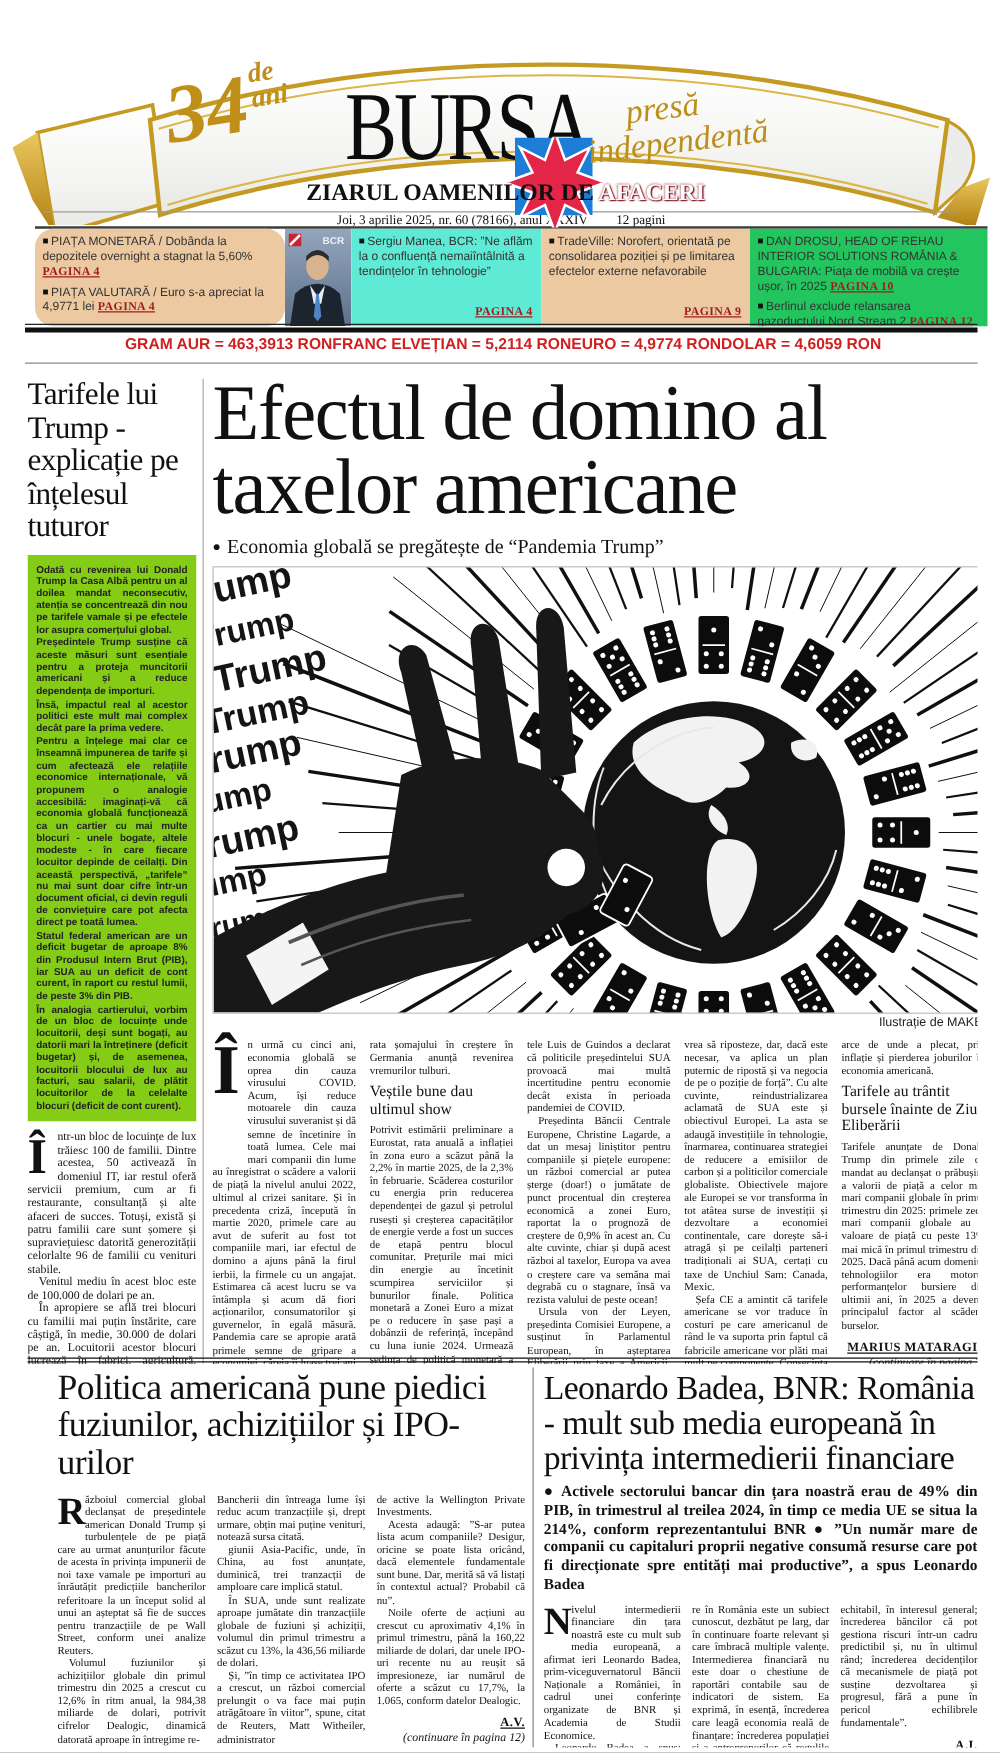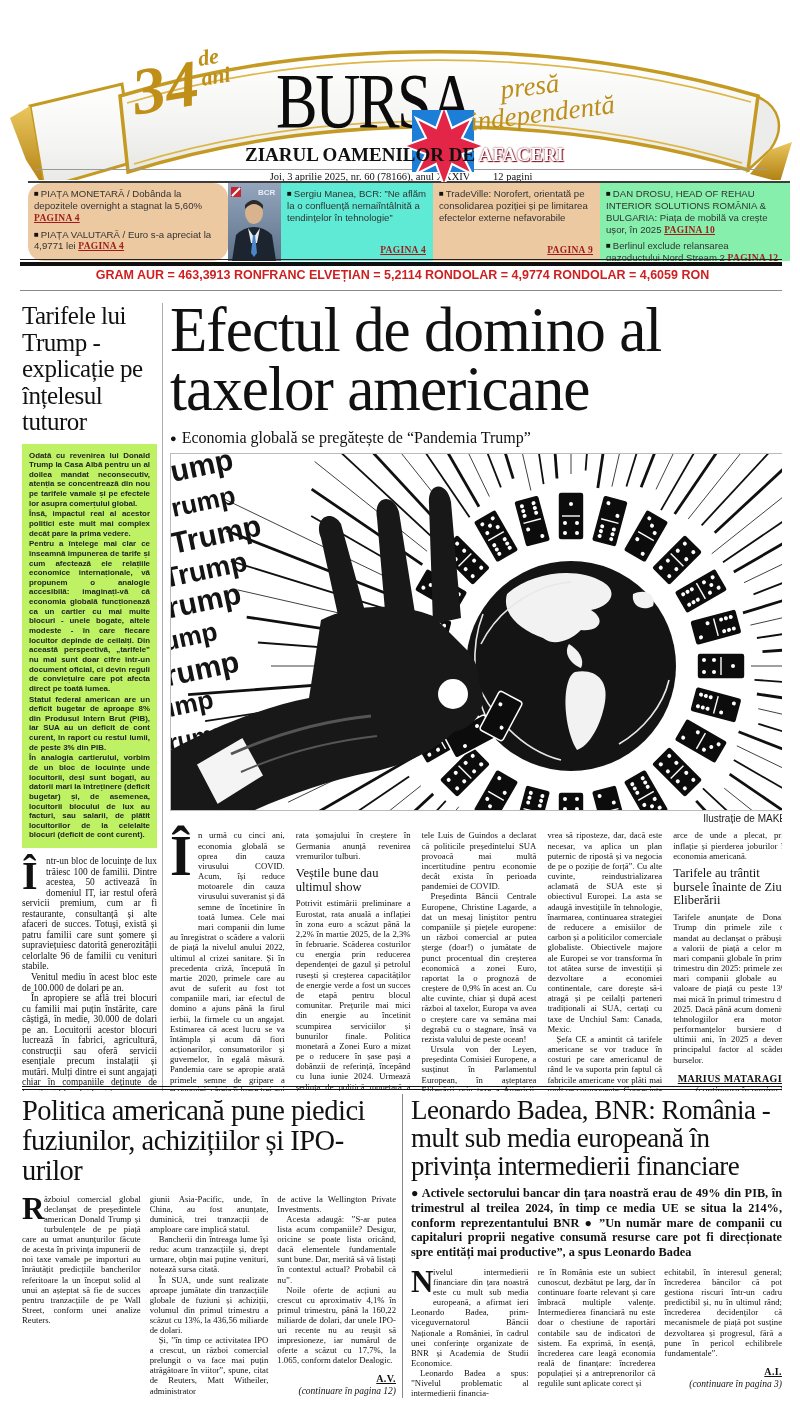--- a/index.html
+++ b/index.html
@@ -22,21 +22,21 @@
   .tg2{display:block;font-size:27px;line-height:1.05;}
   .date-rule{position:absolute;left:35px;top:169px;width:732px;border-top:1px solid #9a9a9a;}
   .dateline{position:absolute;left:250px;top:171px;width:240px;text-align:center;font-size:10.5px;}
   .pagecount{position:absolute;left:493px;top:171px;font-size:10.5px;}
   
   .strip{position:absolute;left:28px;top:181px;width:762px;height:78px;display:flex;border-top:2px solid #3c3c3c;
          font-family:"Liberation Sans",sans-serif;font-size:9.6px;line-height:1.24;color:#333;}
   .sbox{box-sizing:border-box;padding:5px 6px 3px 6px;overflow:hidden;position:relative;}
   .tanbox{background:#ecc9a1;}
   .bluebox{background:#5eead4;}
-  .whitebox{background:#86efac;}
+  .whitebox{background:#22c55e;}
   .b1{width:200px;border-radius:15px;}
   .bphoto{width:53px;padding:0;}
   .b2{width:152px;}
   .b3{width:167px;}
   .b4{width:190px;}
   .sitem{margin-bottom:4px;}
   .bull{color:#111;font-size:8px;vertical-align:1px;margin-right:2px;}
   .pageref{font-family:"Liberation Serif",serif;font-weight:bold;font-size:9.5px;color:#9e1c1c;
            text-decoration:underline;letter-spacing:.3px;white-space:nowrap;}
   .pr-abs{position:absolute;right:7px;bottom:4px;}
@@ -45,21 +45,21 @@
   
   .ticker{position:absolute;left:30px;top:268px;width:745px;display:flex;justify-content:center;
           font-family:"Liberation Sans",sans-serif;font-weight:bold;font-size:12.5px;color:#cf1f1f;}
   .ticker-rule{position:absolute;left:20px;top:290px;width:762px;border-top:1px solid #8a8a8a;}
   
   .main{position:absolute;left:22px;top:301px;width:760px;height:790px;display:flex;overflow:hidden;}
   .leftcol{width:135px;flex:0 0 135px;padding-right:5px;}
   .vline{flex:0 0 0;border-left:1px solid #adadad;margin:2px 3px 0 0;}
   .mainarea{flex:1;padding-left:4px;position:relative;}
   .lh{margin:2px 0 8px 0;font-size:25px;line-height:1.06;font-weight:normal;letter-spacing:-.5px;}
-  .lbox{background:#bef264;padding:7px 7px;font-family:"Liberation Sans",sans-serif;font-weight:bold;
+  .lbox{background:#84cc16;padding:7px 7px;font-family:"Liberation Sans",sans-serif;font-weight:bold;
         font-size:7.9px;line-height:1.22;text-align:justify;color:#222;margin-bottom:8px;}
   .lbox p{margin:0 0 1px 0;}
   .jp{margin:0;text-align:justify;font-size:9.2px;line-height:1.1;}
   .leftcol .jp{font-size:9.4px;line-height:1.12;}
   .jp + .jp{text-indent:9px;}
   .dc-left{float:left;width:24px;height:42px;font-weight:bold;font-size:40px;line-height:40px;}
   .dc-big{float:left;width:28px;height:100px;font-weight:bold;font-size:56px;line-height:52px;}
   .dc-med{float:left;width:22px;height:32px;font-weight:bold;font-size:31px;line-height:30px;}
   .byline{margin-top:8px;text-align:right;font-weight:bold;font-size:10px;text-decoration:underline;letter-spacing:.4px;}
   .cont{text-align:right;font-style:italic;font-size:9.5px;margin-top:2px;}
@@ -68,21 +68,21 @@
   .msub .bull{font-size:11px;margin-right:5px;vertical-align:1px;}
   .illuwrap{width:616px;border:1px solid #bbb;line-height:0;}
   .credit{text-align:right;font-family:"Liberation Sans",sans-serif;font-size:10px;color:#222;margin:2px 2px 6px 0;}
   .mcols{display:flex;gap:11px;}
   .mcol{flex:1;min-width:0;}
   .mcol .jp{font-size:8.7px;line-height:1.17;}
   .colhead{margin:6px 0 4px 0;font-size:12.5px;line-height:1.1;font-weight:normal;}
   
   .bottom{position:absolute;left:22px;top:1086px;width:760px;height:312px;border-top:4px double #111;
           display:flex;overflow:hidden;padding-top:4px;box-sizing:border-box;}
-  .bleft{flex:0 0 374px;padding-right:6px;}
+  .bleft{flex:0 0 374px;padding-right:6px;margin-left:24px;}
   .bright{flex:1;padding-left:8px;}
   .bvline{flex:0 0 0;border-left:1px solid #888;}
   .bh{margin:2px 0 8px 0;font-size:28.5px;line-height:1.05;font-weight:normal;letter-spacing:-.5px;}
   .bh2{margin:2px 0 6px 0;font-size:27px;line-height:1.04;font-weight:normal;letter-spacing:-.5px;}
   .lead{font-weight:bold;font-size:12.3px;line-height:1.2;text-align:justify;margin-bottom:7px;}
   .bcols{display:flex;gap:9px;}
   .bcol{flex:1;min-width:0;}
   .bcol .jp{font-size:8.7px;line-height:1.16;}
 </style>
 </head>
@@ -195,31 +195,32 @@
         <span class="bull">■</span><span>Berlinul exclude relansarea gazoductului Nord Stream 2</span>
         <span class="pageref">PAGINA 12</span>
       </div>
     </div>
   </div>
   <div class="heavy-rule"></div>
 
   <div class="ticker">
     <span>GRAM AUR = 463,3913 RON</span>
     <span>FRANC ELVEȚIAN = 5,2114 RON</span>
-    <span>DOLAR = 4,9774 RON</span>
+    <span>EURO = 4,9774 RON</span>
     <span>DOLAR = 4,6059 RON</span>
   </div>
   <div class="ticker-rule"></div>
 
   <div class="main">
 
     <div class="leftcol">
       <h2 class="lh">Tarifele lui Trump - explicație pe înțelesul tuturor</h2>
       <div class="lbox">
         <p>Odată cu revenirea lui Donald Trump la Casa Albă pentru un al doilea mandat neconsecutiv, atenția se concentrează din nou pe tarifele vamale și pe efectele lor asupra comerțului global.</p>
+        <p>Președintele Trump susține că aceste măsuri sunt esențiale pentru a proteja muncitorii americani și a reduce dependența de importuri.</p>
         <p>Însă, impactul real al acestor politici este mult mai complex decât pare la prima vedere.</p>
         <p>Pentru a înțelege mai clar ce înseamnă impunerea de tarife și cum afectează ele relațiile economice internaționale, vă propunem o analogie accesibilă: imaginați-vă că economia globală funcționează ca un cartier cu mai multe blocuri - unele bogate, altele modeste - în care fiecare locuitor depinde de ceilalți. Din această perspectivă, „tarifele” nu mai sunt doar cifre într-un document oficial, ci devin reguli de conviețuire care pot afecta direct pe toată lumea.</p>
         <p>Statul federal american are un deficit bugetar de aproape 8% din Produsul Intern Brut (PIB), iar SUA au un deficit de cont curent, în raport cu restul lumii, de peste 3% din PIB.</p>
         <p>În analogia cartierului, vorbim de un bloc de locuințe unde locuitorii, deși sunt bogați, au datorii mari la întreținere (deficit bugetar) și, de asemenea, locuitorii blocului de lux au facturi, sau salarii, de plătit locuitorilor de la celelalte blocuri (deficit de cont curent).</p>
       </div>
       <p class="jp"><span class="dc-left">Î</span><span>ntr-un bloc de locuințe de lux trăiesc 100 de familii. Dintre acestea, 50 activează în domeniul IT, iar restul oferă servicii premium, cum ar fi restaurante, consultanță și alte afaceri de succes. Totuși, există și patru familii care sunt șomere și supraviețuiesc datorită generozității celorlalte 96 de familii cu venituri stabile.</span></p>
       <p class="jp">Venitul mediu în acest bloc este de 100.000 de dolari pe an.</p>
       <p class="jp">În apropiere se află trei blocuri cu familii mai puțin înstărite, care câștigă, în medie, 30.000 de dolari pe an. Locuitorii acestor blocuri lucrează în fabrici, agricultură, construcții sau oferă servicii esențiale precum instalații și mutări. Mulți dintre ei sunt angajați chiar în companiile deținute de locuitorii blocului bogat.</p>
 
     </div>
@@ -678,24 +679,25 @@
     </div>
   </div>
 
   <div class="bottom">
 
     <div class="bleft">
       <h2 class="bh">Politica americană pune piedici fuziunilor, achizițiilor și IPO-urilor</h2>
       <div class="bcols">
         <div class="bcol">
           <p class="jp"><span class="dc-med">R</span><span>ăzboiul comercial global declanșat de președintele american Donald Trump și turbulențele de pe piață care au urmat anunțurilor făcute de acesta în privința impunerii de noi taxe vamale pe importuri au înrăutățit predicțiile bancherilor referitoare la un început solid al unui an așteptat să fie de succes pentru tranzacțiile de pe Wall Street, conform unei analize Reuters.</span></p>
+          <p class="jp">Volumul fuziunilor și achizițiilor globale din primul trimestru din 2025 a crescut cu 12,6% în ritm anual, la 984,38 miliarde de dolari, potrivit cifrelor Dealogic, dinamică datorată aproape în întregime re-</p>
         </div>
         <div class="bcol">
+          <p class="jp">Bancherii din întreaga lume își reduc acum tranzacțiile și, drept urmare, obțin mai puține venituri, notează sursa citată.</p>
           <p class="jp">giunii Asia-Pacific, unde, în China, au fost anunțate, duminică, trei tranzacții de amploare care implică statul.</p>
-          <p class="jp">Bancherii din întreaga lume își reduc acum tranzacțiile și, drept urmare, obțin mai puține venituri, notează sursa citată.</p>
           <p class="jp">În SUA, unde sunt realizate aproape jumătate din tranzacțiile globale de fuziuni și achiziții, volumul din primul trimestru a scăzut cu 13%, la 436,56 miliarde de dolari.</p>
           <p class="jp">Și, ”în timp ce activitatea IPO a crescut, un război comercial prelungit o va face mai puțin atrăgătoare în viitor”, spune, citat de Reuters, Matt Witheiler, administrator</p>
         </div>
         <div class="bcol">
           <p class="jp">de active la Wellington Private Investments.</p>
           <p class="jp">Acesta adaugă: ”S-ar putea lista acum companiile? Desigur, oricine se poate lista oricând, dacă elementele fundamentale sunt bune. Dar, merită să vă listați în contextul actual? Probabil că nu”.</p>
           <p class="jp">Noile oferte de acțiuni au crescut cu aproximativ 4,1% în primul trimestru, până la 160,22 miliarde de dolari, dar unele IPO-uri recente nu au reușit să impresioneze, iar numărul de oferte a scăzut cu 17,7%, la 1.065, conform datelor Dealogic.</p>
           <div class="byline">A.V.</div>
           <div class="cont">(continuare în pagina 12)</div>
         </div>

